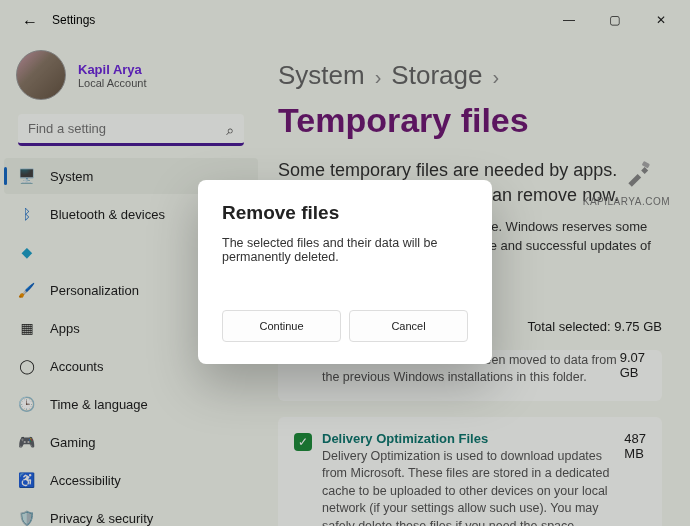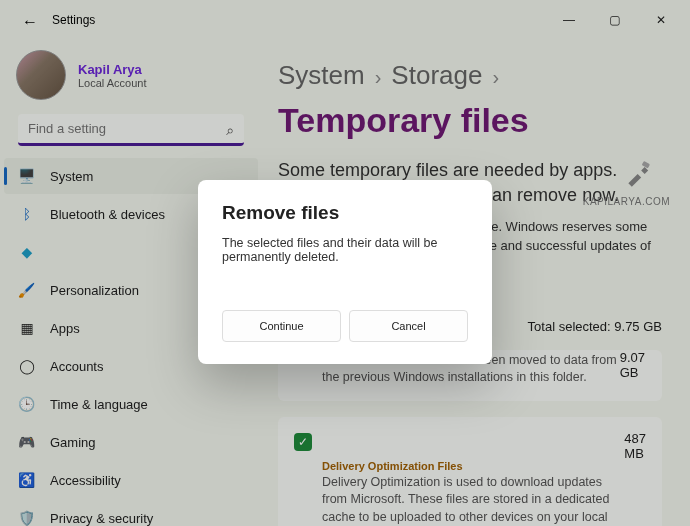--- a/index.html
+++ b/index.html
@@ -34,21 +34,21 @@
   .crumbs .c { font-size: 26px; color: #666; font-weight: 400; }
   .crumbs .sep { color: #888; font-size: 20px; }
   .crumbs .last { font-size: 34px; font-weight: 600; color: #701a75; }
   .intro { font-size: 18px; color: #333; margin-top: 18px; line-height: 1.4; }
   .intro2 { font-size: 13px; color: #333; margin-top: 10px; line-height: 1.4; }
 
   .totalrow { display:flex; justify-content:flex-end; margin-top:46px; font-size:13px; color:#222; }
 
   .fileblock { margin-top: 16px; padding:14px 16px; background:#fbfdf9; border-radius:6px; position:relative; }
   .fileblock .top { display:flex; justify-content:space-between; align-items:flex-start; }
-  .fb-title { font-size:11px; font-weight:600; color:#a16207;margin-top:29px; }
+  .fb-title { font-size:13px; font-weight:600; color:#0f766e; }
   .fb-size { font-size:13px; color:#222; }
   .fb-desc { font-size:12.5px; color:#555; margin-top:2px; line-height:1.4; padding-left:28px; text-indent:-0px; }
   .fb-checkwrap { display:flex; gap:10px; align-items:flex-start; }
   .chk { width:18px; height:18px; border-radius:4px; background:#1f8a3b; display:flex; align-items:center; justify-content:center; color:#fff; font-size:12px; flex-shrink:0; margin-top:2px; }
   .fb-body { flex:1; }
 
   .watermark { position:absolute; right:20px; top:196px; font-size:10px; color:#777; letter-spacing:0.5px;margin-left:20px; }
   .hammer { position:absolute; right:36px; top:160px; width:28px; height:28px; }
 
   .overlay { position:absolute; inset:0; background:rgba(0,0,0,0.18); display:flex; align-items:flex-start; justify-content:center; padding-top:180px; }

